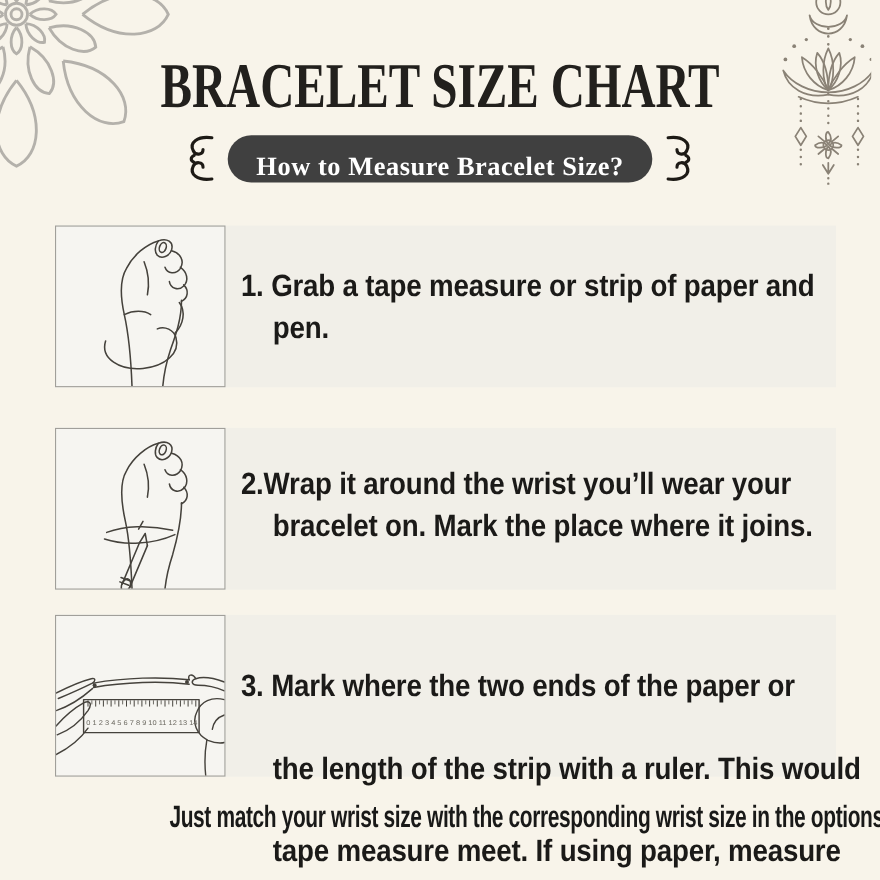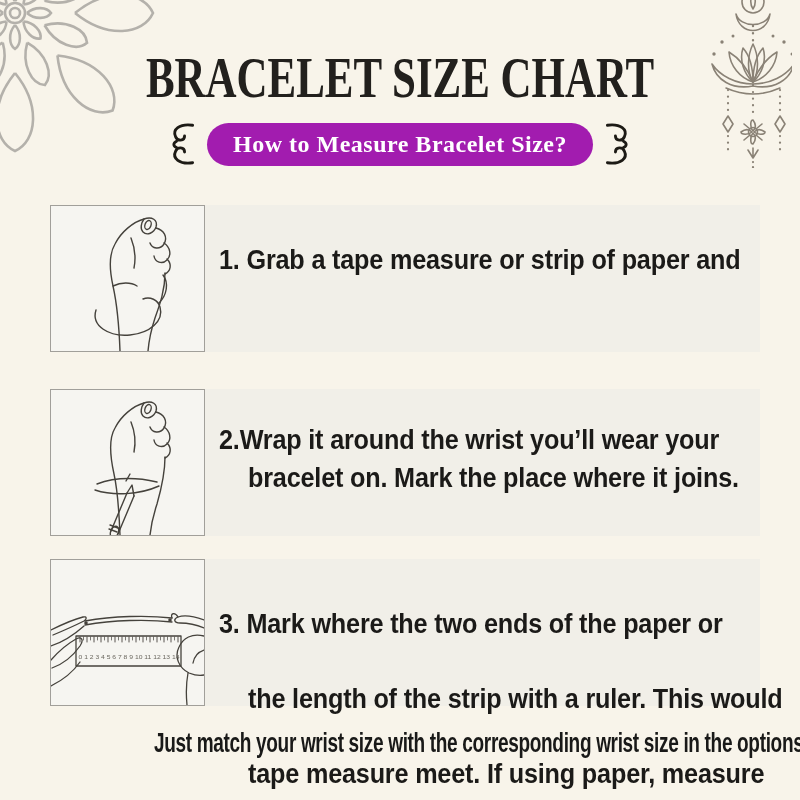--- a/index.html
+++ b/index.html
@@ -17,22 +17,22 @@
     position:absolute;top:44px;left:0;width:800px;text-align:center;
     font-family:"Liberation Serif",serif;font-weight:bold;font-size:58px;
     color:#22201d;transform:scaleX(0.74);letter-spacing:0px;white-space:nowrap;
   }
   
   .badge-row{
     position:absolute;top:118px;left:0;width:800px;height:52px;
     display:flex;justify-content:center;align-items:center;gap:9px;
   }
   .badge{
-    background:#a21caf;color:#fff;border-radius:22px;height:43px;
-    display:flex;align-items:center;padding:0 26px;
+    background:#404040;color:#fff;border-radius:22px;height:43px;
+    display:flex;align-items:flex-end;padding:0 26px;
   }
   .badge-label{
     font-family:"Liberation Serif",serif;font-weight:bold;font-size:24px;
     letter-spacing:0.5px;white-space:nowrap;
   }
   .flourish{width:34px;height:50px;}
   .flourish.right{transform:scaleX(-1);}
   
   .row{
     position:absolute;left:50px;width:710px;height:147px;
@@ -180,20 +180,21 @@
           <path d="M114,67 C114,84 109,98 104,112 C100,124 98,134 97,145"></path>
           <path d="M80,32 C84,42 85,52 83,62"></path>
           <path d="M62,80 C70,76 80,76 86,80"></path>
           <path d="M45,104 C40,120 58,131 79,129 C99,127 113,115 109,101 C107,94 99,90 92,93"></path>
           <path d="M108,97 C116,89 118,77 112,69"></path>
         </g>
       </svg>
     </div>
     <div class="steptext">
       <div class="line first"><span class="squish">1. Grab a tape measure or strip of paper and</span></div>
+      <div class="line cont"><span class="squish">pen.</span></div>
     </div>
   </div>
 
   <div class="row r2">
     <div class="imgbox">
       <svg viewBox="0 0 153 145" width="153" height="145" aria-hidden="true">
         <g stroke="#45423c" stroke-width="1.4" fill="none" stroke-linecap="round" stroke-linejoin="round">
           <path d="M69,145 C68,120 67,102 63,84 C59,66 58,48 64,38 C70,26 82,16 93,13"></path>
           <path d="M93,13 C101,10 107,14 105,21 C103,27 96,30 92,26 C89,23 90,17 93,13"></path>
           <ellipse cx="97" cy="19" rx="3" ry="4.6" transform="rotate(20 97 19)"></ellipse>

